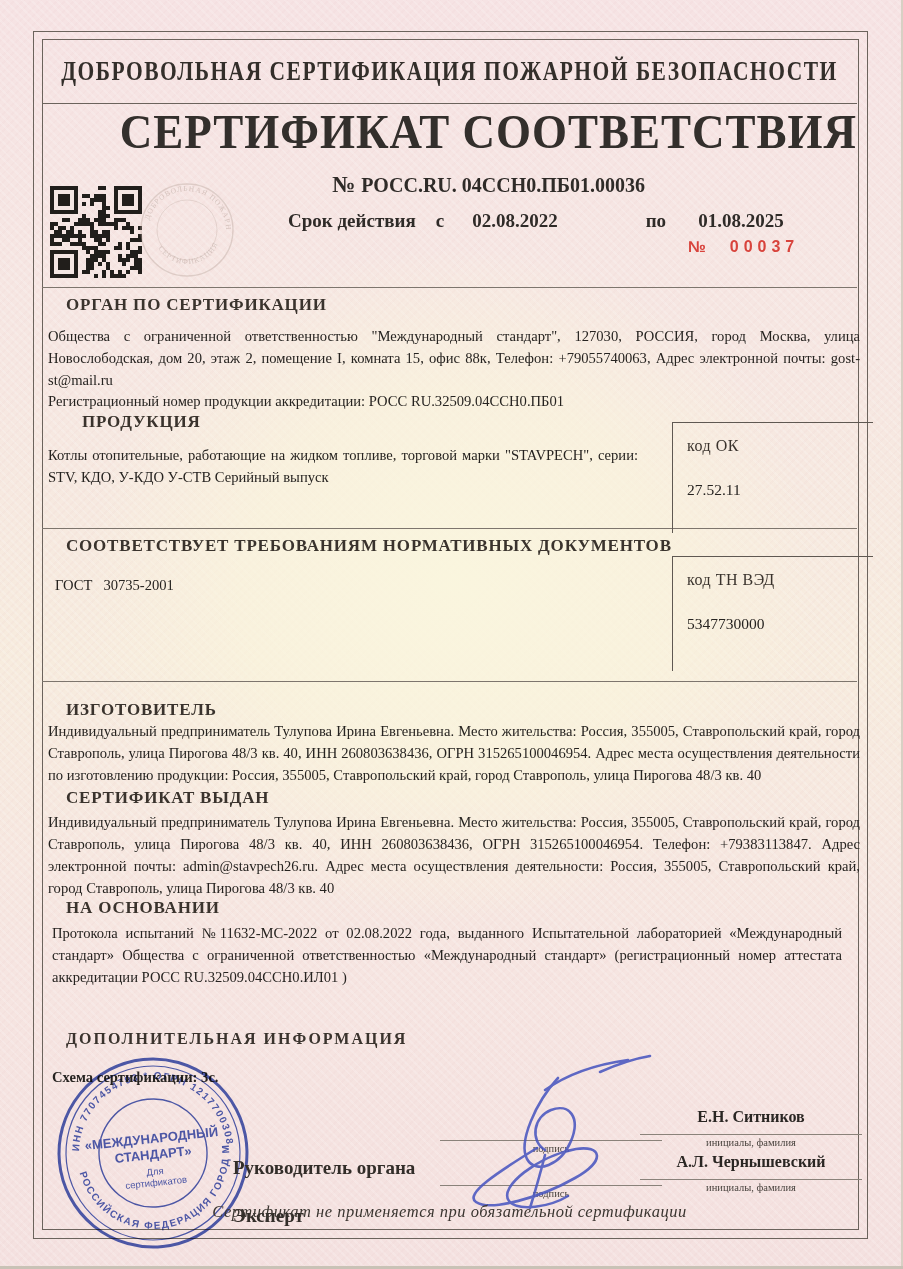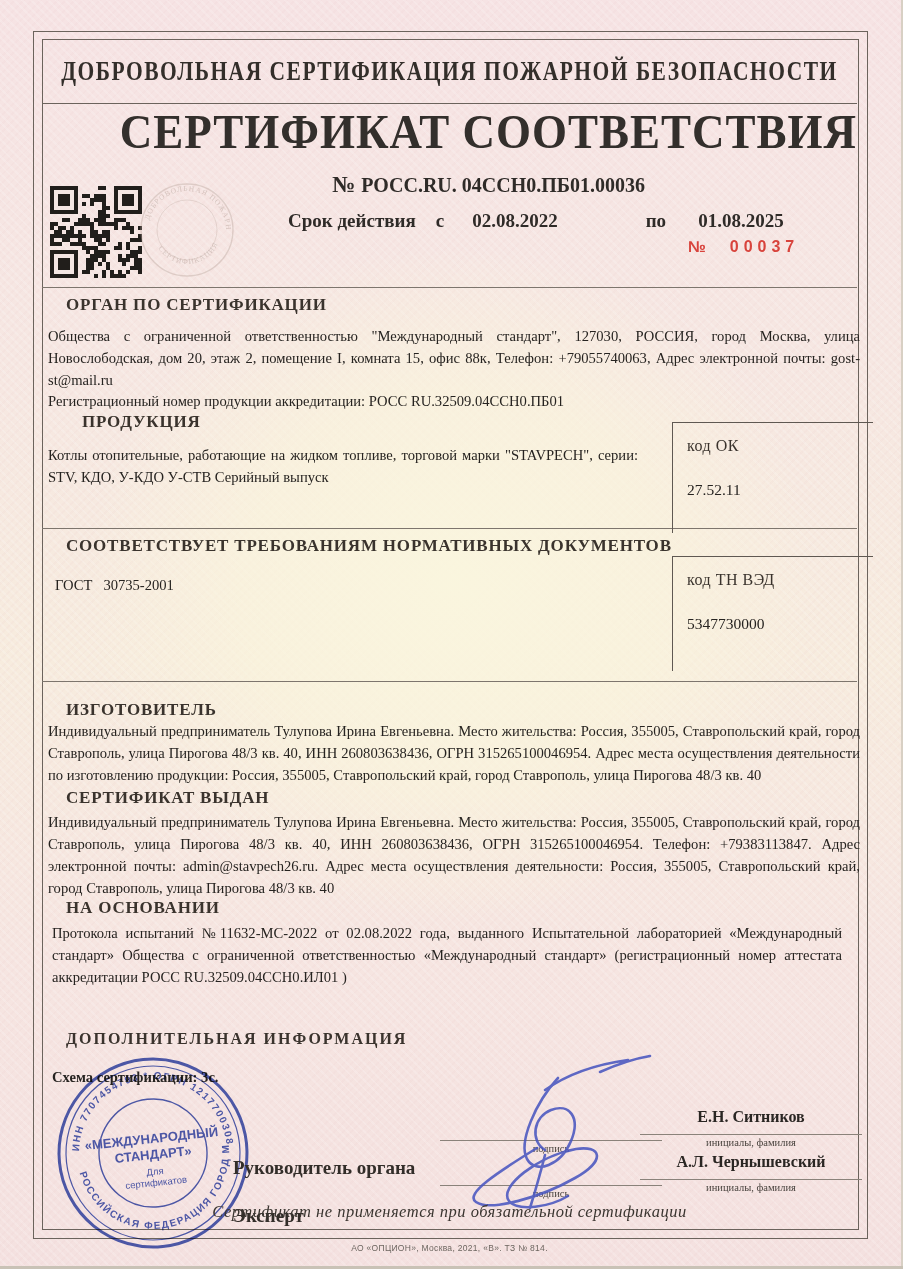--- a/index.html
+++ b/index.html
@@ -383,15 +383,14 @@
   <svg class="abs sig-svg" viewBox="0 0 903 1269">
     <g fill="none" stroke="#4a57c0" stroke-width="2.6" stroke-linecap="round" opacity=".88">
       <path d="M558,1078 C536,1102 518,1142 527,1159 C536,1175 561,1165 571,1141 C581,1117 569,1103 551,1110 C533,1117 530,1141 545,1150"></path>
       <path d="M545,1090 C572,1071 606,1063 628,1060 M600,1072 C618,1064 638,1058 650,1056"></path>
       <path d="M537,1148 C498,1172 464,1194 476,1202 C490,1212 542,1197 575,1178 C607,1160 601,1145 576,1149 C538,1156 498,1187 509,1201 C518,1212 550,1207 568,1196"></path>
       <path d="M545,1155 C540,1175 534,1195 530,1208"></path>
     </g>
   </svg>
 
   <div class="abs disclaimer">Сертификат не применяется при обязательной сертификации</div>
-  <div class="abs printinfo">АО «ОПЦИОН», Москва, 2021, «В». ТЗ № 814.</div>
 
 </div>
 
 </body></html>

